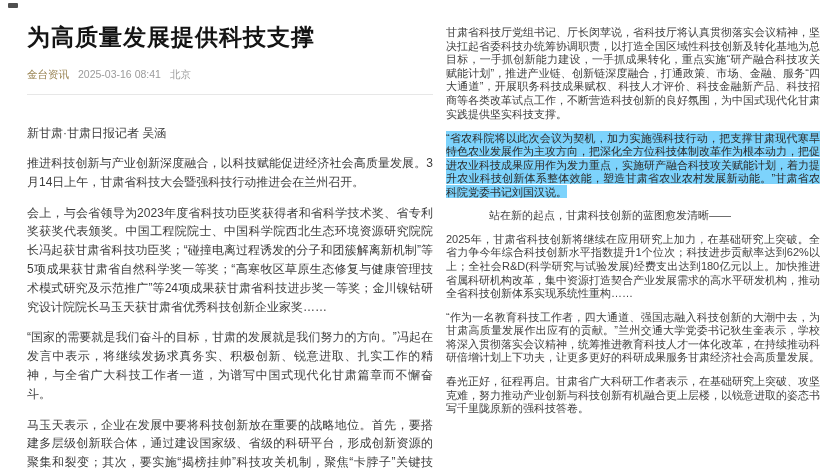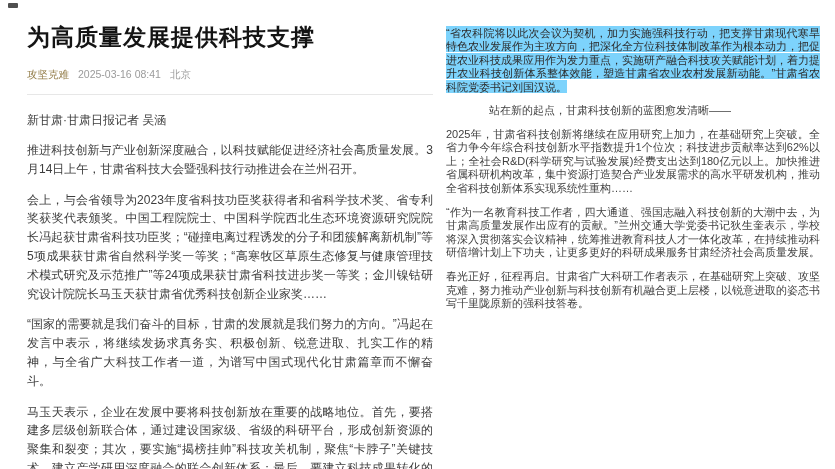--- a/index.html
+++ b/index.html
@@ -36,21 +36,21 @@
     color: #9b9b9b;
     display: flex; align-items: baseline; gap: 9px;
   }
   .meta-source { color: #96804e; }
   .divider {
     margin-top: 14px;
     border: 0; border-top: 1px solid #e7e7e7;
     height: 0; width: 100%;
   }
   .byline {
-    margin-top: 17px;
+    margin-top: 30px;
     font-size: 12px; line-height: 17px; color: #3d3d3d;
   }
   .left-col p.body-p {
     margin: 12px 0 0 0;
     font-size: 12px; line-height: 18.8px;
     color: #3d3d3d;
     text-align: justify;
   }
   .right-col p.body-p {
     margin: 0 0 10px 0;
@@ -71,36 +71,37 @@
 <body>
 
 <div class="page">
 
   <div class="corner-artifact"></div>
 
   <div class="left-col">
     <h1 class="article-title">为高质量发展提供科技支撑</h1>
 
     <div class="meta-line">
-      <span class="meta-source">攻坚克难</span>
+      <span class="meta-source">金台资讯</span>
       <span class="meta-date">2025-03-16 08:41</span>
       <span class="meta-location">北京</span>
     </div>
 
     <hr class="divider">
 
     <p class="byline">新甘肃·甘肃日报记者 吴涵</p>
 
     <p class="body-p">推进科技创新与产业创新深度融合，以科技赋能促进经济社会高质量发展。3月14日上午，甘肃省科技大会暨强科技行动推进会在兰州召开。</p>
     <p class="body-p">会上，与会省领导为2023年度省科技功臣奖获得者和省科学技术奖、省专利奖获奖代表颁奖。中国工程院院士、中国科学院西北生态环境资源研究院院长冯起获甘肃省科技功臣奖；“碰撞电离过程诱发的分子和团簇解离新机制”等5项成果获甘肃省自然科学奖一等奖；“高寒牧区草原生态修复与健康管理技术模式研究及示范推广”等24项成果获甘肃省科技进步奖一等奖；金川镍钴研究设计院院长马玉天获甘肃省优秀科技创新企业家奖……</p>
     <p class="body-p">“国家的需要就是我们奋斗的目标，甘肃的发展就是我们努力的方向。”冯起在发言中表示，将继续发扬求真务实、积极创新、锐意进取、扎实工作的精神，与全省广大科技工作者一道，为谱写中国式现代化甘肃篇章而不懈奋斗。</p>
     <p class="body-p">马玉天表示，企业在发展中要将科技创新放在重要的战略地位。首先，要搭建多层级创新联合体，通过建设国家级、省级的科研平台，形成创新资源的聚集和裂变；其次，要实施“揭榜挂帅”科技攻关机制，聚焦“卡脖子”关键技术，建立产学研用深度融合的联合创新体系；最后，要建立科技成果转化的平台，加快科技成果转化的进程，推行“科学家+工程师”的团队建设，打造系统化的人才培养体系。</p>
   </div>
 
   <div class="right-col">
+    <p class="body-p">甘肃省科技厅党组书记、厅长闵苹说，省科技厅将认真贯彻落实会议精神，坚决扛起省委科技办统筹协调职责，以打造全国区域性科技创新及转化基地为总目标，一手抓创新能力建设，一手抓成果转化，重点实施“研产融合科技攻关赋能计划”，推进产业链、创新链深度融合，打通政策、市场、金融、服务“四大通道”，开展职务科技成果赋权、科技人才评价、科技金融新产品、科技招商等各类改革试点工作，不断营造科技创新的良好氛围，为中国式现代化甘肃实践提供坚实科技支撑。</p>
 
     <p class="body-p">
       <span class="hl">“省农科院将以此次会议为契机，加力实施强科技行动，把支撑甘肃现代寒旱特色农业发展作为主攻方向，把深化全方位科技体制改革作为根本动力，把促进农业科技成果应用作为发力重点，实施研产融合科技攻关赋能计划，着力提升农业科技创新体系整体效能，塑造甘肃省农业农村发展新动能。”甘肃省农科院党委书记刘国汉说。</span>
     </p>
 
     <p class="body-p one-line">站在新的起点，甘肃科技创新的蓝图愈发清晰——</p>
     <p class="body-p">2025年，甘肃省科技创新将继续在应用研究上加力，在基础研究上突破。全省力争今年综合科技创新水平指数提升1个位次；科技进步贡献率达到62%以上；全社会R&amp;D(科学研究与试验发展)经费支出达到180亿元以上。加快推进省属科研机构改革，集中资源打造契合产业发展需求的高水平研发机构，推动全省科技创新体系实现系统性重构……</p>
     <p class="body-p">“作为一名教育科技工作者，四大通道、强国志融入科技创新的大潮中去，为甘肃高质量发展作出应有的贡献。”兰州交通大学党委书记狄生奎表示，学校将深入贯彻落实会议精神，统筹推进教育科技人才一体化改革，在持续推动科研倍增计划上下功夫，让更多更好的科研成果服务甘肃经济社会高质量发展。</p>
     <p class="body-p">春光正好，征程再启。甘肃省广大科研工作者表示，在基础研究上突破、攻坚克难，努力推动产业创新与科技创新有机融合更上层楼，以锐意进取的姿态书写千里陇原新的强科技答卷。</p>
   </div>

